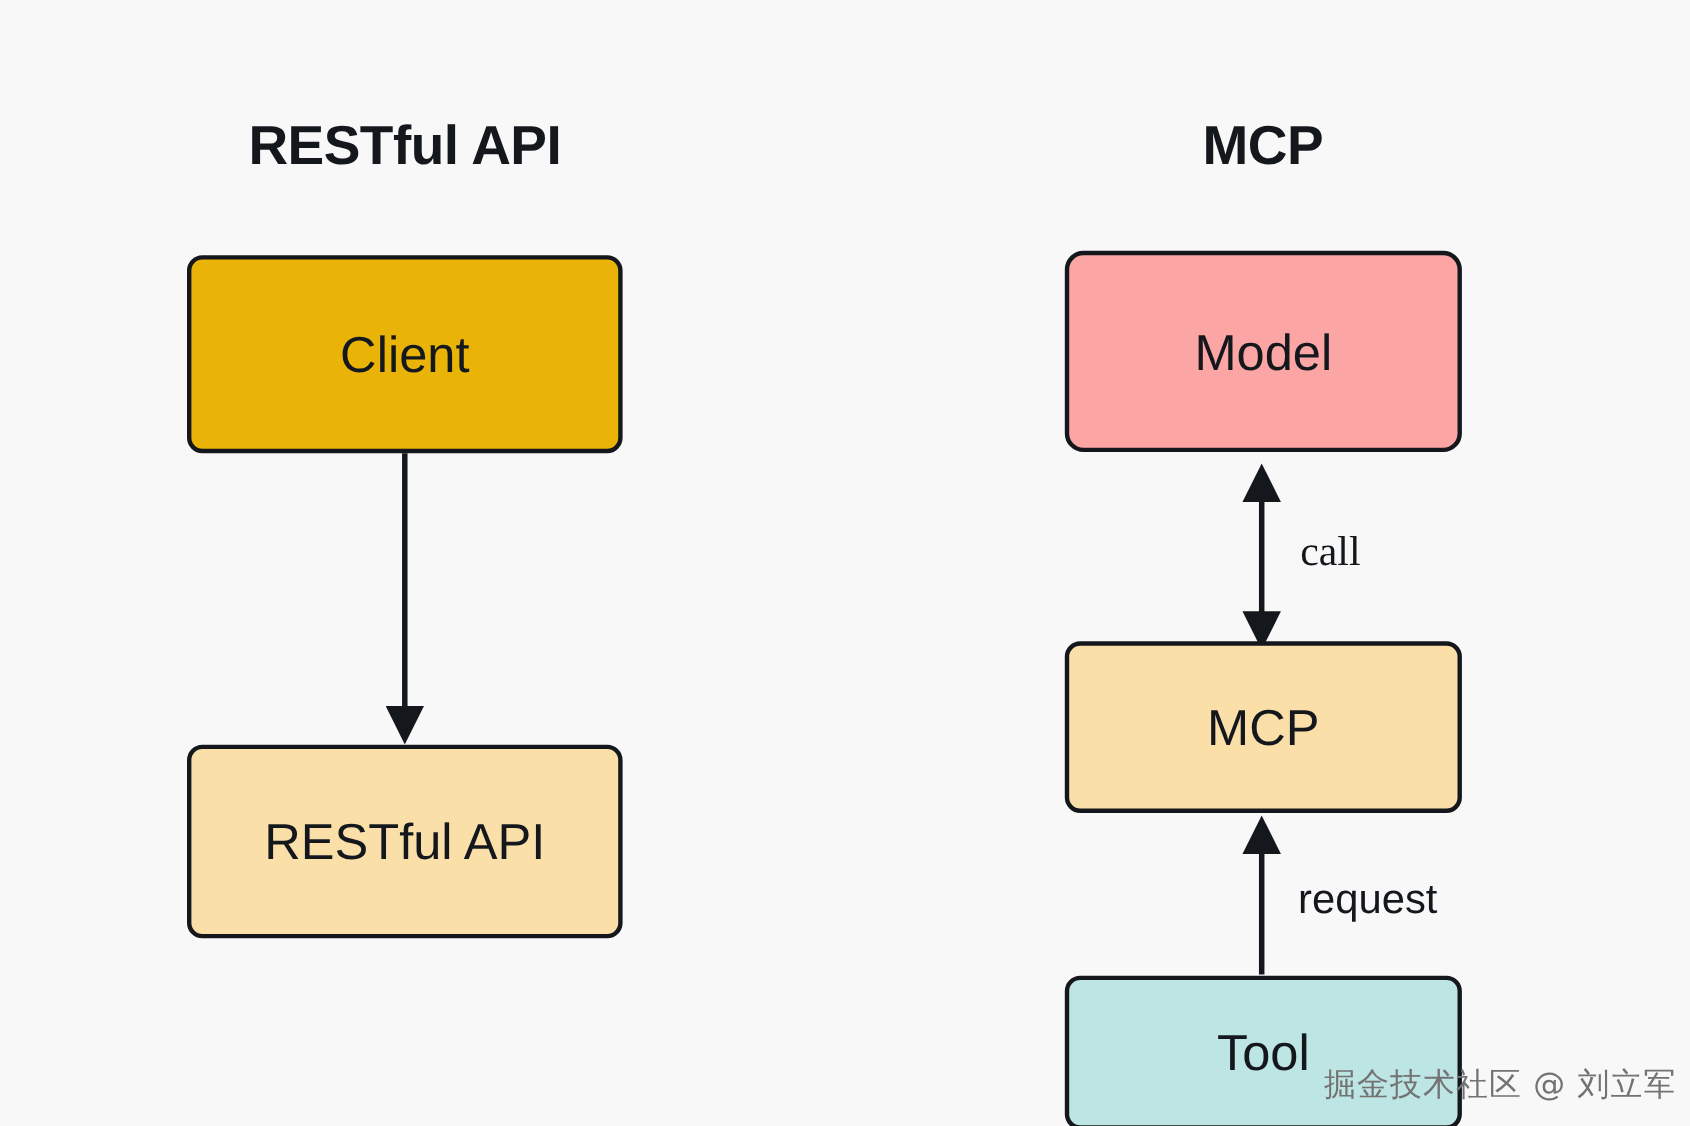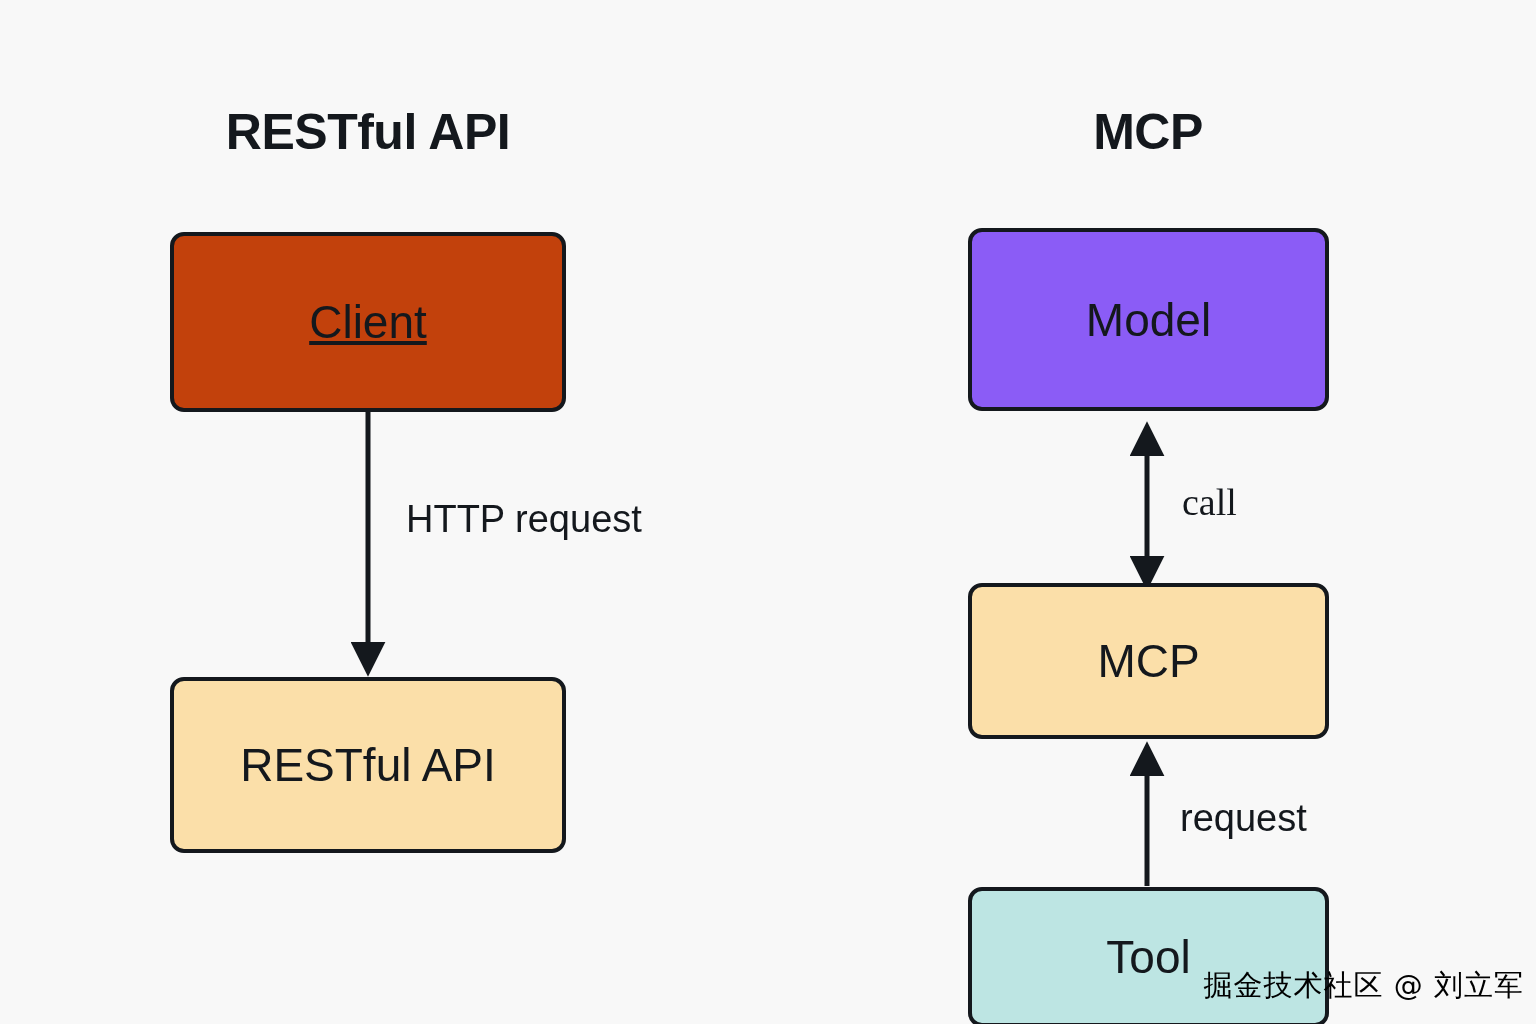--- a/index.html
+++ b/index.html
@@ -128,41 +128,40 @@
       </marker>
     </defs>
 
     <line x1="368" y1="412" x2="368" y2="668" stroke="#14181d" stroke-width="5" marker-end="url(#arrow-end)"></line>
 
     <line x1="1147" y1="582" x2="1147" y2="430" stroke="#14181d" stroke-width="5" marker-start="url(#arrow-start)" marker-end="url(#arrow-end)"></line>
 
     <line x1="1147" y1="886" x2="1147" y2="750" stroke="#14181d" stroke-width="5" marker-end="url(#arrow-end)"></line>
   </svg>
 
-  <div class="node" id="node-client" style="background: #c2410c; text-decoration: underline;">
+  <div class="node" id="node-client" style="background: #eab308;">
     <span>Client</span>
   </div>
 
   <div class="node" id="node-restful" style="background: rgb(251, 223, 169);">
     <span>RESTful API</span>
   </div>
 
-  <div class="node" id="node-model" style="background: #8b5cf6;">
+  <div class="node" id="node-model" style="background: #fca5a5; border-radius: 17px;">
     <span>Model</span>
   </div>
 
   <div class="node" id="node-mcp" style="background: rgb(251, 223, 169);">
     <span>MCP</span>
   </div>
 
   <div class="node" id="node-tool" style="background: rgb(189, 229, 227);">
     <span>Tool</span>
   </div>
 
-  <div class="edge-label" id="label-http">HTTP request</div>
 
   <div class="edge-label" id="label-call">call</div>
 
   <div class="edge-label" id="label-invoke">request</div>
 
-  <div id="watermark" style="color: #000000;">掘金技术社区 @ 刘立军</div>
+  <div id="watermark" style="color: #737373;">掘金技术社区 @ 刘立军</div>
 
 </div>
 
 </body></html>

